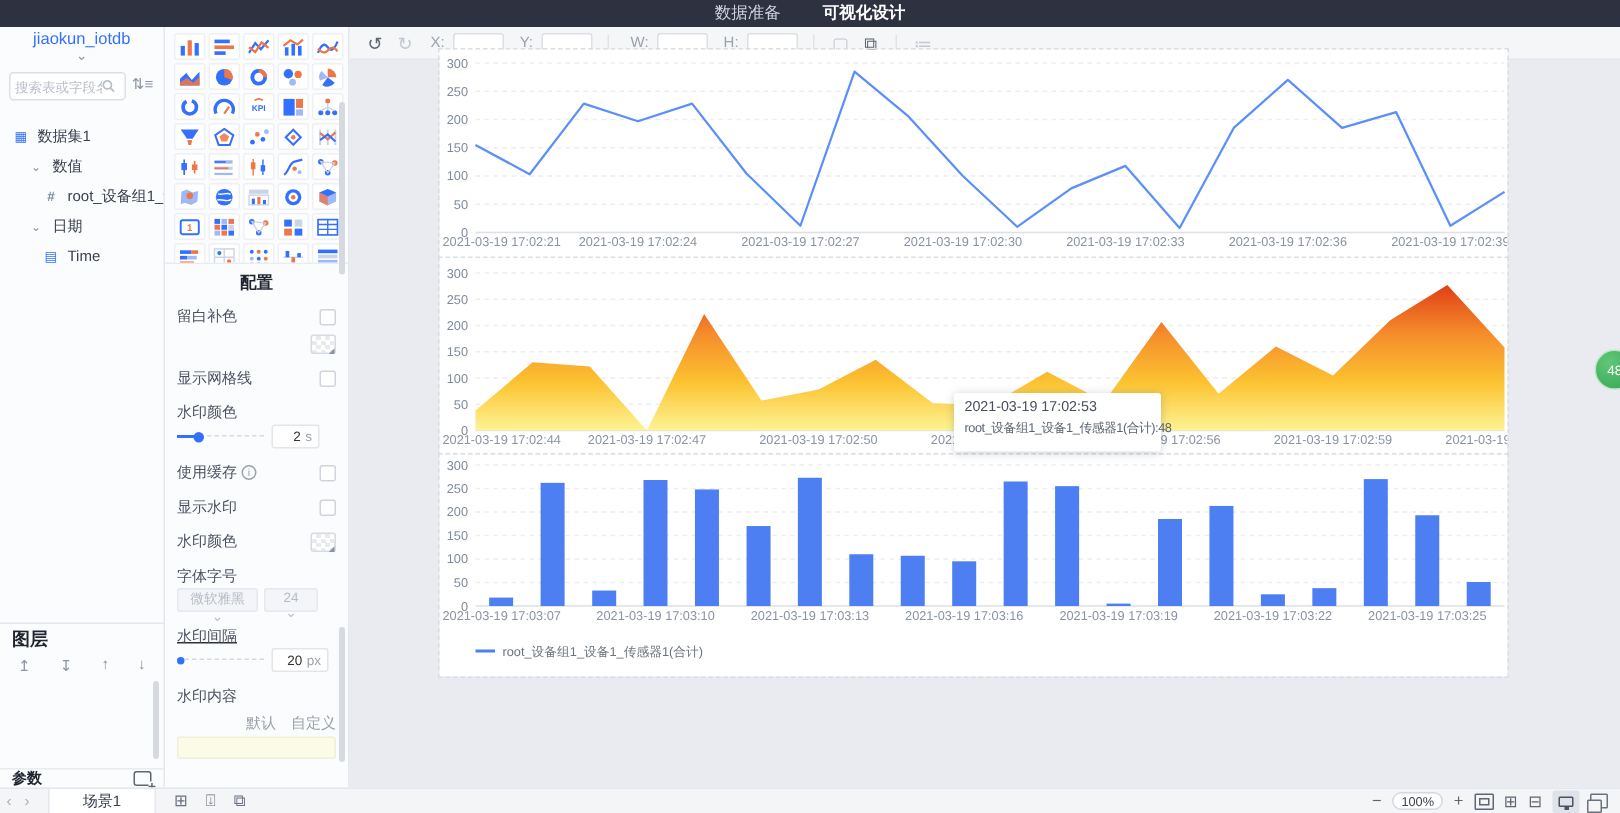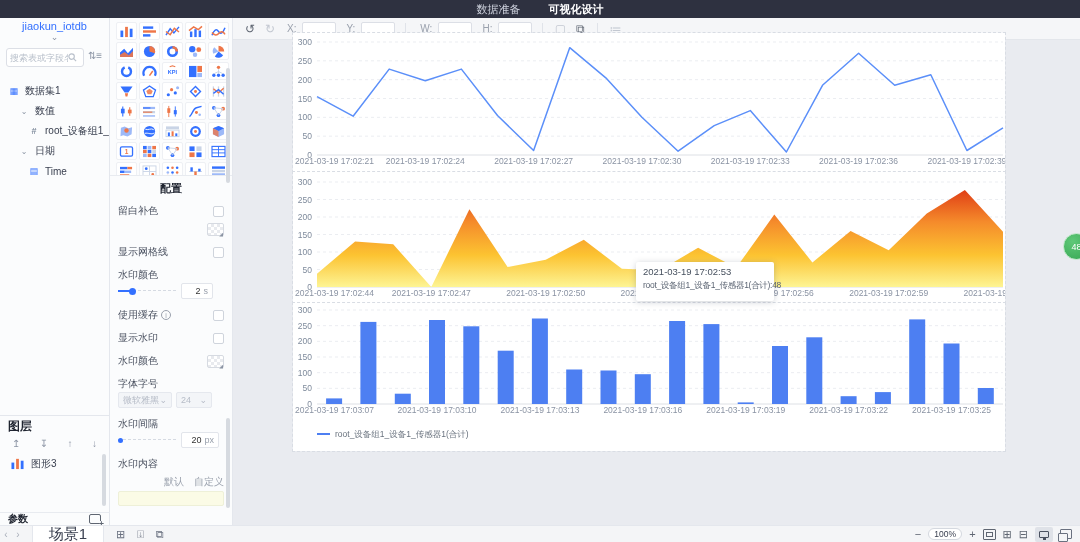--- a/index.html
+++ b/index.html
@@ -74,21 +74,21 @@
     background:repeating-conic-gradient(#e8eaee 0 25%, #fff 0 50%) 0 0 / 6px 6px; }
   .swatch:after{ content:"◢"; position:absolute; right:0; bottom:-2px; font-size:5px; color:#8a93a3; }
   .slider-row { display:flex; align-items:center; gap:5px; margin:-3px 0 9px; }
   .slider { position:relative; width:58px; height:2px; border-top:1px dashed #d5dae2; }
   .slider .fill { position:absolute; left:0; top:-1.5px; height:2px; background:#3370ff; }
   .slider .knob { position:absolute; top:-3.5px; width:7px; height:7px; border-radius:50%; background:#3370ff; cursor:pointer;}
   .val-box { height:16px; background:#fff; border:1px solid #e2e5eb; border-radius:2px; font-size:9px;
     color:#333; display:flex; align-items:center; justify-content:flex-end; gap:3px; padding:0 4px; }
   .unit { color:#9aa1ad; }
   .sel { height:16px; background:#f3f5f8; border:1px solid #e5e8ee; border-radius:2px; color:#b6bcc7;
-    font-size:9px; display:flex; align-items:center; justify-content:space-between; padding:0 4px; cursor:pointer;}
+    font-size:9px; display:flex; align-items:center; justify-content:space-between; padding:0 4px; cursor:pointer;flex-direction:column;}
   .btn-ghost { font-size:10px; color:#9aa1ad; cursor:pointer; }
   .wm-input { width:100%; height:15px; background:#fbfbe6; border:1px solid #eef0d8; border-radius:2px; margin:-3px 0 9px;}
   .info-i { width:10px; height:10px; border:1px solid #9aa1ad; border-radius:50%; color:#9aa1ad; font-size:7px;
     display:inline-flex; align-items:center; justify-content:center; font-style:normal;}
   .vthumb { position:absolute; width:4px; border-radius:2px; background:#d6dae0; }
 
   
   .layers-panel { left:0; top:415px; width:110px; height:97px; border-top:1px solid #e4e7ed; }
   .lay-icons { display:flex; justify-content:space-between; padding:2px 12px 4px; }
   .lay-icons span { color:#8a93a3; font-size:10px; cursor:pointer; }
@@ -114,21 +114,21 @@
 
   .badge { position:absolute; left:1063px; top:233px; width:27px; height:27px; border-radius:50%;
     background:radial-gradient(circle at 35% 30%, #5fc878, #35a552); border:1px solid #bfe6c8;
     color:#fff; font-size:9px; display:flex; align-items:center; justify-content:center; z-index:9; cursor:pointer;}
 
   
   .bottombar { position:absolute; left:0; top:525px; width:1080px; height:17px; background:#f4f5f7;
     border-top:1px solid #e4e7ed; display:flex; align-items:center; font-size:10px; color:#5f6672; }
   .bb-arrow { width:12px; text-align:center; color:#a9afba; cursor:pointer; }
   .scene-tab { width:72px; height:17px; background:#fff; border-left:1px solid #e4e7ed; border-right:1px solid #e4e7ed;
-    display:flex; align-items:center; justify-content:center; font-size:15px; color:#3a4050; margin-left:8px; cursor:pointer;}
+    display:flex; align-items:center; justify-content:center; font-size:10px; color:#3a4050; margin-left:8px; cursor:pointer;}
   .bb-ico { margin-left:12px; color:#6a7180; font-size:11px; cursor:pointer; line-height:15px;}
   .bb-right { margin-left:auto; display:flex; align-items:center; gap:7px; padding-right:8px; }
   .zoom-pill { min-width:34px; height:12px; border:1px solid #d4d8df; border-radius:7px; background:#fff;
     font-size:8.5px; display:flex; align-items:center; justify-content:center; color:#3a4050; }
   .mini { font-size:11px; color:#5f6672; cursor:pointer; }
   .mini.box { width:13px; height:11px; border:1.2px solid #5f6672; border-radius:1px; position:relative;}
   .mini.box:after { content:""; position:absolute; left:2px; top:2px; right:2px; bottom:2px; border:1px solid #5f6672;}
   .monitor { width:18px; height:15px; background:#dfe2e8; border-radius:2px; display:flex; align-items:center; justify-content:center; cursor:pointer;}
   .monitor i { display:block; width:10px; height:7px; border:1.2px solid #4a5160; border-radius:1px; position:relative;}
   .monitor i:after { content:""; position:absolute; left:2.5px; bottom:-3px; width:3px; height:2px; background:#4a5160;}
@@ -559,21 +559,21 @@
         <span class="sel" style="width:54px;">
           <span>微软雅黑</span>
             <span>⌄</span>
         </span>
         <span class="sel" style="width:36px;">
           <span>24</span>
             <span>⌄</span>
         </span>
       </div>
 
-      <div class="cfg-row" style="margin-bottom:4px;">
+      <div class="cfg-row" style="margin-bottom:4px;text-decoration:underline;">
         <span class="cfg-lbl">水印间隔</span>
       </div>
       <div class="slider-row">
         <span class="slider">
           <span class="knob" style="left:0;width:5px;height:5px;top:-2.5px;"></span>
         </span>
         <span class="val-box" style="width:38px;">
           <span>20</span>
             <span class="unit">px</span>
         </span>
@@ -597,28 +597,20 @@
     <div class="p-hdr" style="height:20px;">
       <span>图层</span>
     </div>
     <div class="lay-icons">
       <span>↥</span>
       <span>↧</span>
       <span>↑</span>
       <span>↓</span>
     </div>
     <div id="layerList">
-        <div class="lay-item">
-          <span><svg viewBox="0 0 16 14" xmlns="http://www.w3.org/2000/svg">
-              <rect x="1.5" y="6" width="3" height="7" fill="#3370ff"></rect>
-              <rect x="6.5" y="2" width="3" height="11" fill="#ee7648"></rect>
-              <rect x="11.5" y="4" width="3" height="9" fill="#3370ff"></rect>
-            </svg></span>
-          <span class="lbl">图形3</span>
-        </div>
       </div>
     <div class="vthumb" style="right:3px; top:38px; height:52px;"></div>
   </aside>
 
   <div class="params-row">
     <span>参数</span>
     <span class="winplus"></span>
   </div>
 
   <main class="canvas">

